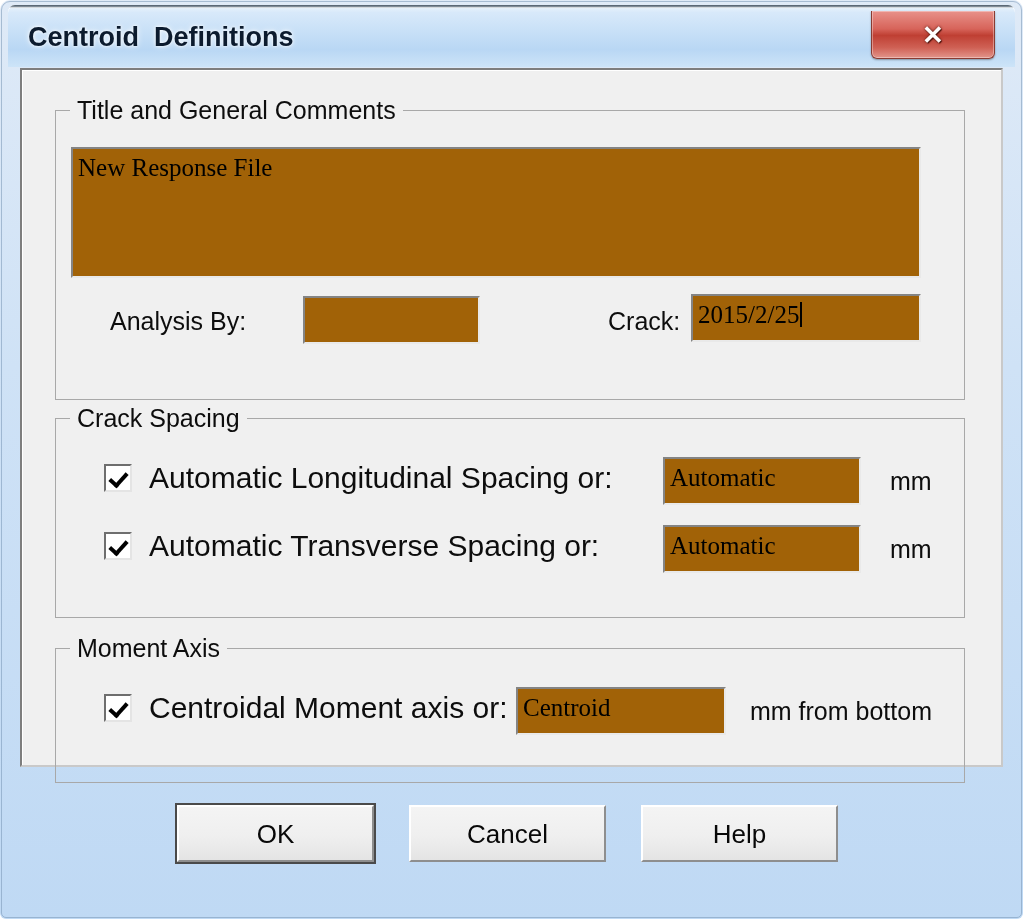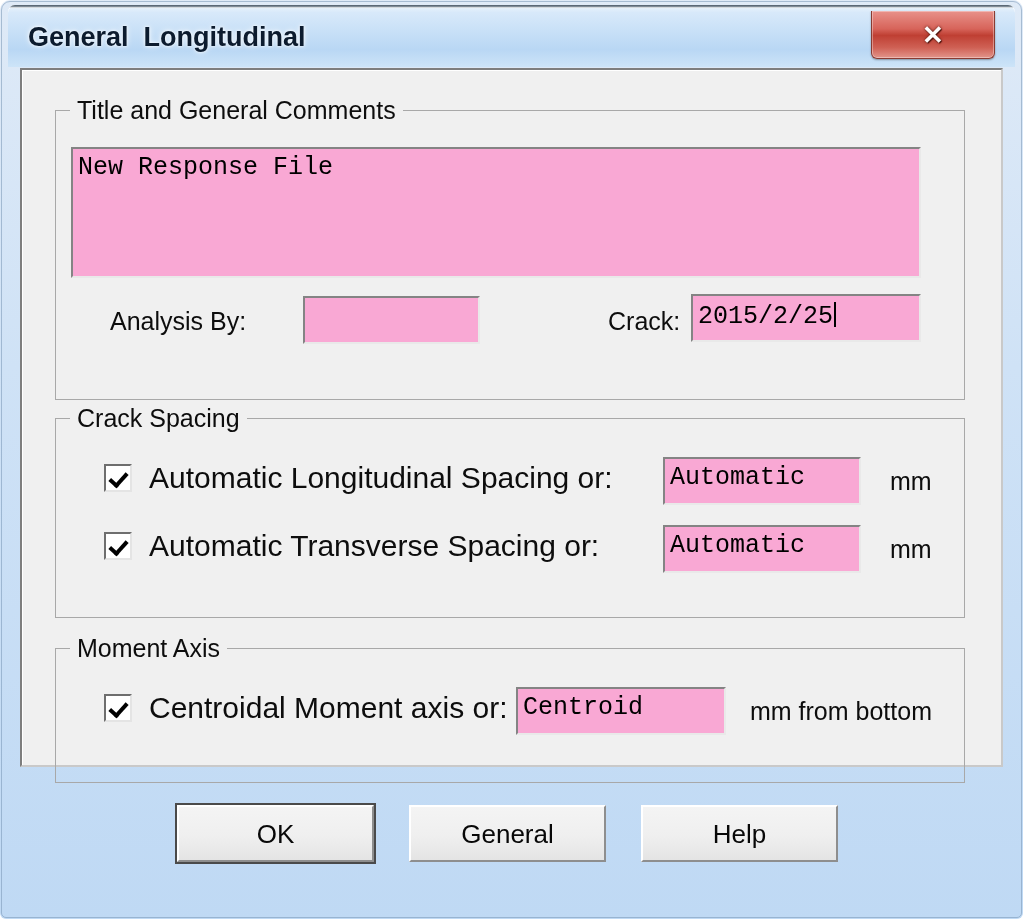--- a/index.html
+++ b/index.html
@@ -138,31 +138,31 @@
     font-size: 25px;
     color: #0d0d0d;
     white-space: nowrap;
     line-height: 28px;
   }
 
   
   .field {
     position: absolute;
     box-sizing: border-box;
-    background: #f9a8d4;
+    background: #a16207;
     border-top: 2px solid #848484;
     border-left: 2px solid #848484;
     border-right: 2px solid #e9e9e9;
     border-bottom: 2px solid #e9e9e9;
     font-size: 25px;
     color: #000000;
     line-height: 1;
     overflow: hidden;
     white-space: pre;
-    font-family: Liberation Mono, monospace;
+    font-family: Liberation Serif, serif;
   }
   .field-inner {
     position: absolute;
     left: 5px;
     top: 6px;
     white-space: pre;
   }
   .caret {
     display: inline-block;
     width: 2px;
@@ -244,21 +244,21 @@
     outline: 2px solid #4a4a4a;
     outline-offset: 0px;
   }
 </style>
 </head>
 <body>
 
 <div id="window-frame">
 
   <div id="title-bar">
-    <div id="title-text">General  Longitudinal</div>
+    <div id="title-text">Centroid  Definitions</div>
 
     <div id="close-button">
       <div id="close-icon-glyph">✕</div>
     </div>
   </div>
 
   <div id="dialog-client">
 
     <div class="groupbox" style="left:33px; top:40px; width:910px; height:290px;">
 
@@ -313,18 +313,18 @@
         <span class="checkbox-text">Centroidal Moment axis or:</span>
       </div>
       <div class="field" style="left:452px; top:38px; width:210px; height:48px;margin-left:8px;">
         <div class="field-inner">Centroid</div>
       </div>
       <div class="static-label" style="left:682px; top:50px;">mm from bottom</div>
     </div>
 
     <div class="dlg-button default-button" style="left:155px; top:735px; width:197px; height:57px;">OK</div>
 
-    <div class="dlg-button" style="left:387px; top:735px; width:197px; height:57px;">General</div>
+    <div class="dlg-button" style="left:387px; top:735px; width:197px; height:57px;">Cancel</div>
 
     <div class="dlg-button" style="left:619px; top:735px; width:197px; height:57px;">Help</div>
 
   </div>
 </div>
 
 </body></html>

